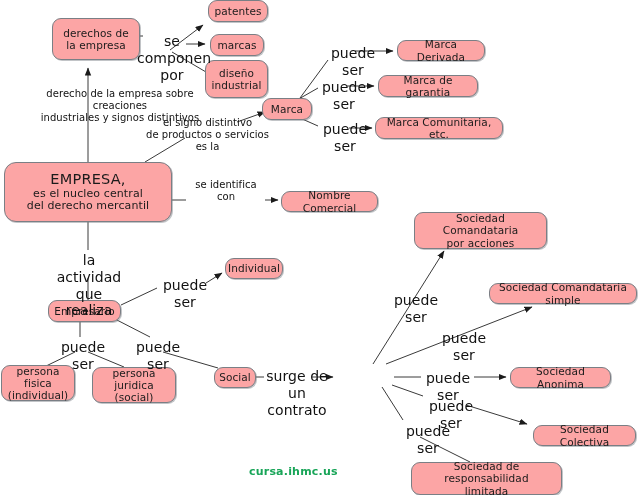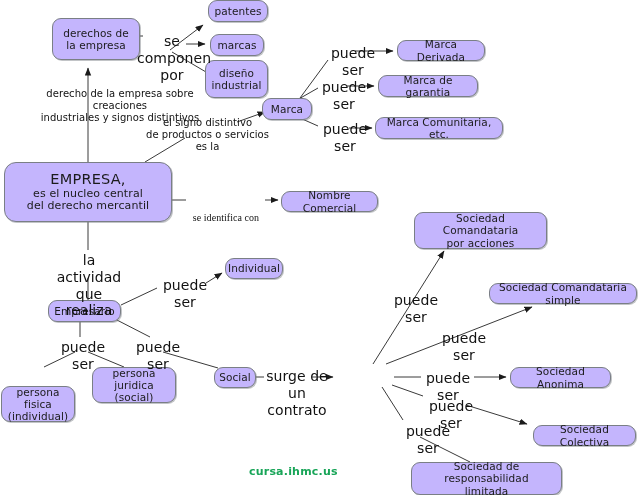--- a/index.html
+++ b/index.html
@@ -20,21 +20,21 @@
     position: absolute;
     left: 0;
     top: 0;
     width: 640px;
     height: 495px;
     pointer-events: none;
   }
   .node {
     position: absolute;
     box-sizing: border-box;
-    background: #c4b5fd;
+    background: #fca5a5;
     border: 1px solid #7a7f85;
     border-radius: 9px;
     color: #1b1b1b;
     display: flex;
     align-items: center;
     justify-content: center;
     text-align: center;
     line-height: 1.15;
     font-size: 10.5px;
     letter-spacing: 0.1px;
@@ -179,21 +179,21 @@
   </div>
 
   <div class="node" style="left:48px; top:300px; width:73px; height:22px;">
     <span>Empresario</span>
   </div>
 
   <div class="node" style="left:225px; top:258px; width:58px; height:21px;">
     <span>Individual</span>
   </div>
 
-  <div class="node" style="left:1px; top:386px; width:74px; height:36px;">
+  <div class="node" style="left:1px; top:365px; width:74px; height:36px;">
     <span>persona fisica
 (individual)</span>
   </div>
 
   <div class="node" style="left:92px; top:367px; width:84px; height:36px;">
     <span>persona juridica
 (social)</span>
   </div>
 
   <div class="node" style="left:214px; top:367px; width:42px; height:21px;">
@@ -232,21 +232,21 @@
 
   <div class="edge-label big" style="left:145px; top:117px; width:125px;">el signo distintivo
 de productos o servicios es la</div>
 
   <div class="edge-label" style="left:329px; top:45px; width:48px;">puede ser</div>
 
   <div class="edge-label" style="left:320px; top:79px; width:48px;">puede ser</div>
 
   <div class="edge-label" style="left:321px; top:121px; width:48px;">puede ser</div>
 
-  <div class="edge-label big" style="left:188px; top:212px; width:76px;font-family:Liberation Serif, serif;">se identifica con</div>
+  <div class="edge-label big" style="left:188px; top:179px; width:76px;">se identifica con</div>
 
   <div class="edge-label" style="left:51px; top:252px; width:76px;">la actividad que
 realiza</div>
 
   <div class="edge-label" style="left:161px; top:277px; width:48px;">puede ser</div>
 
   <div class="edge-label" style="left:59px; top:339px; width:48px;">puede ser</div>
 
   <div class="edge-label" style="left:134px; top:339px; width:48px;">puede ser</div>
 

